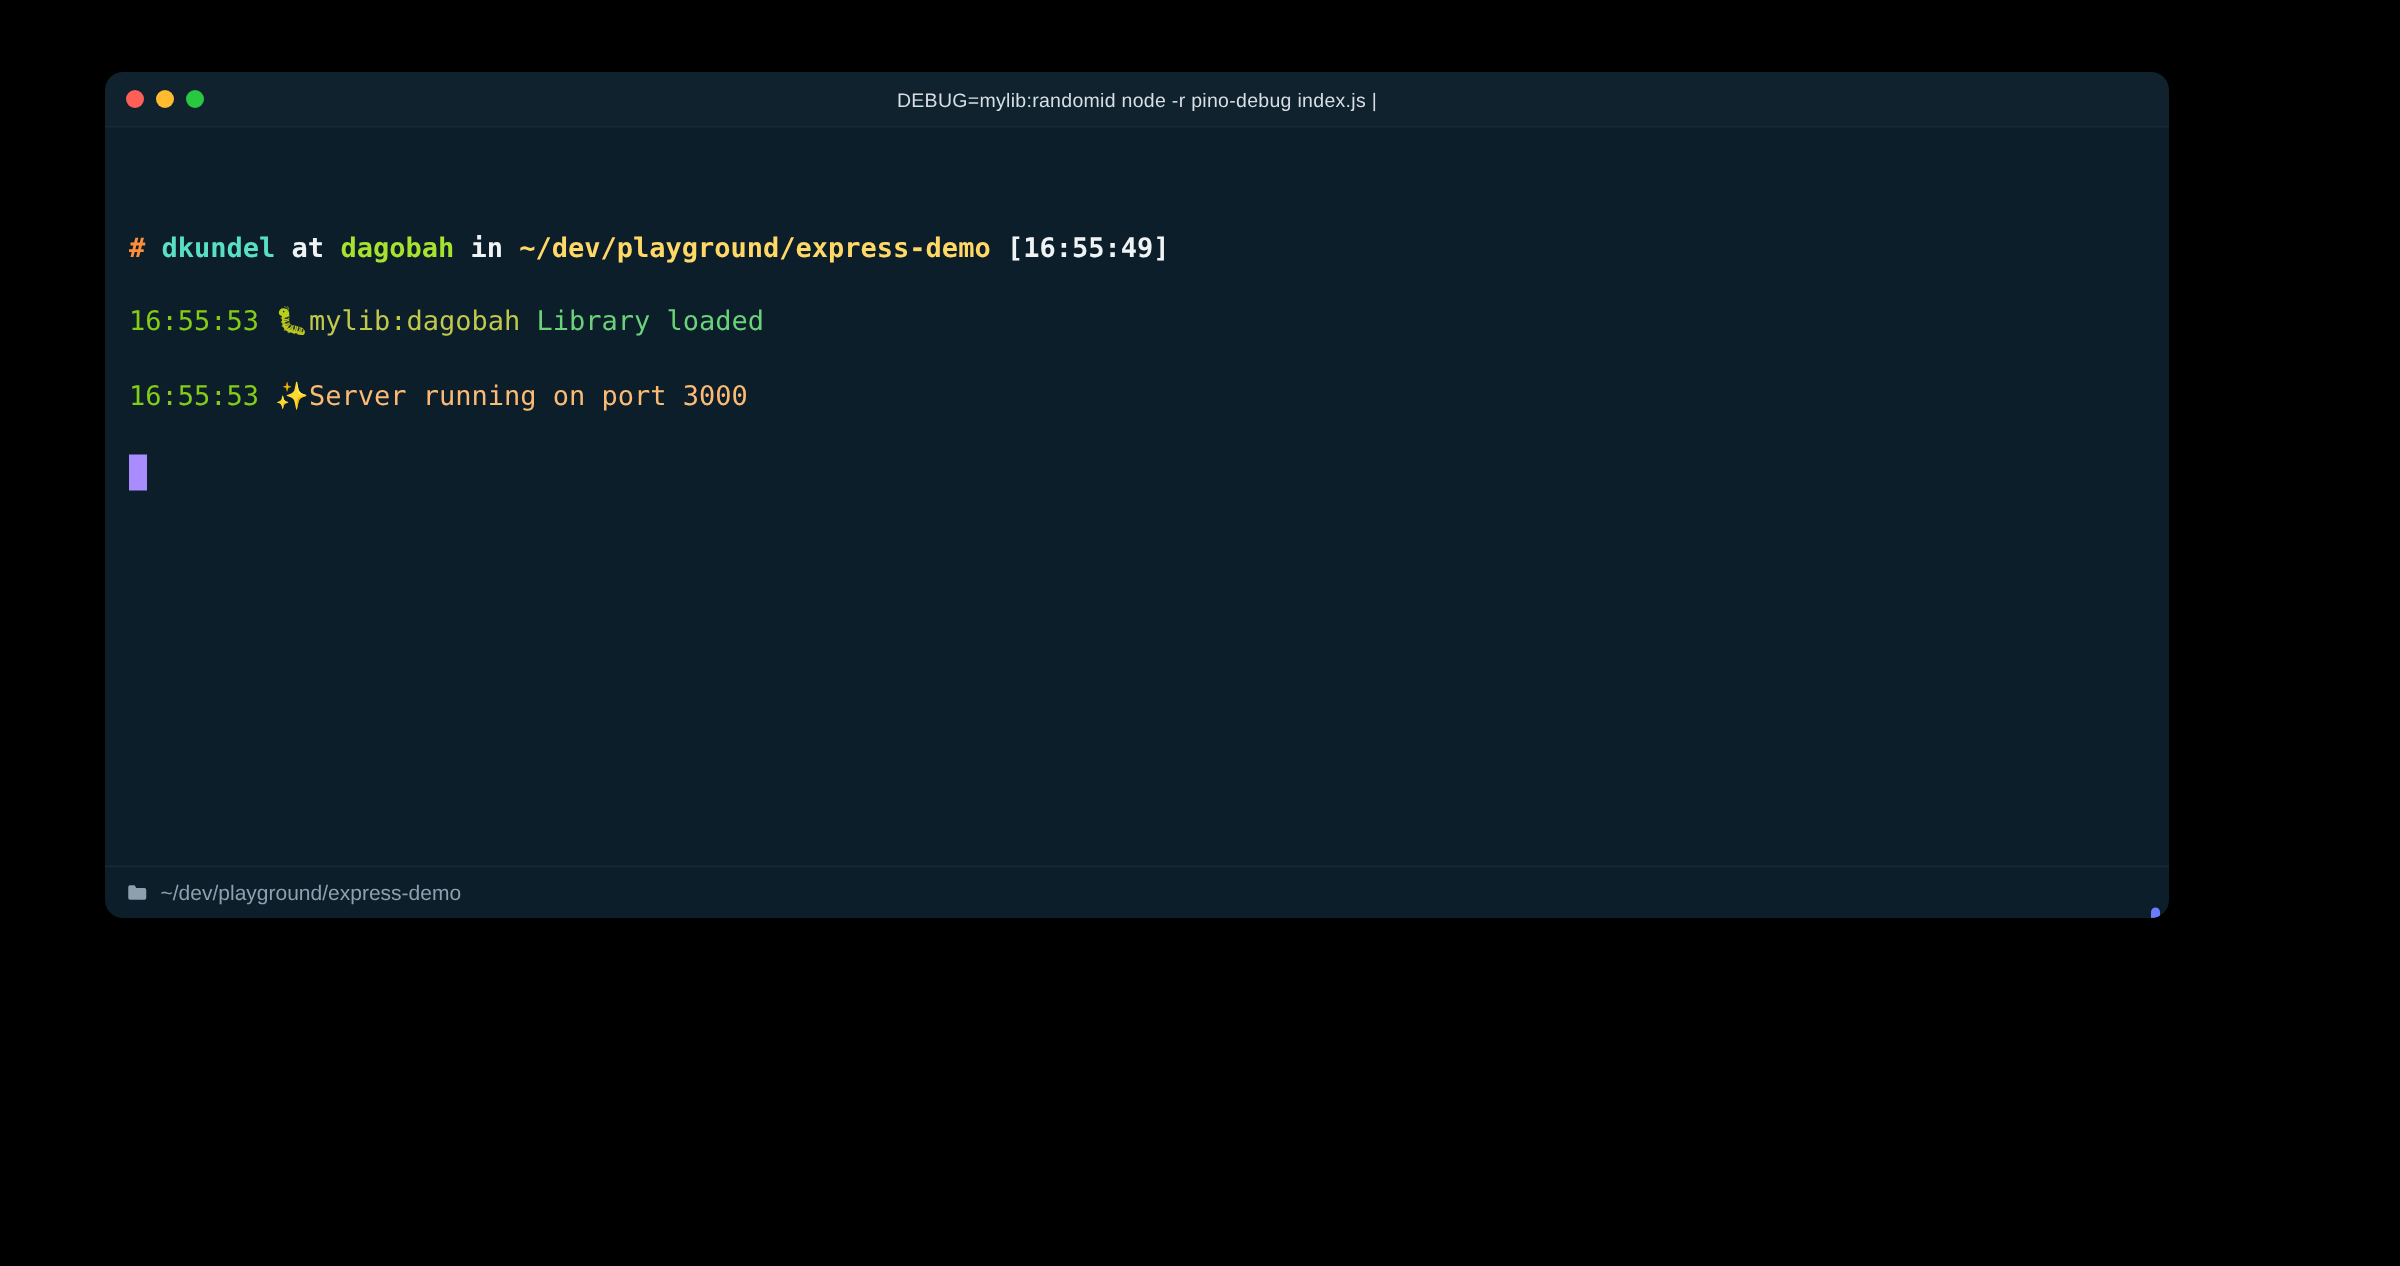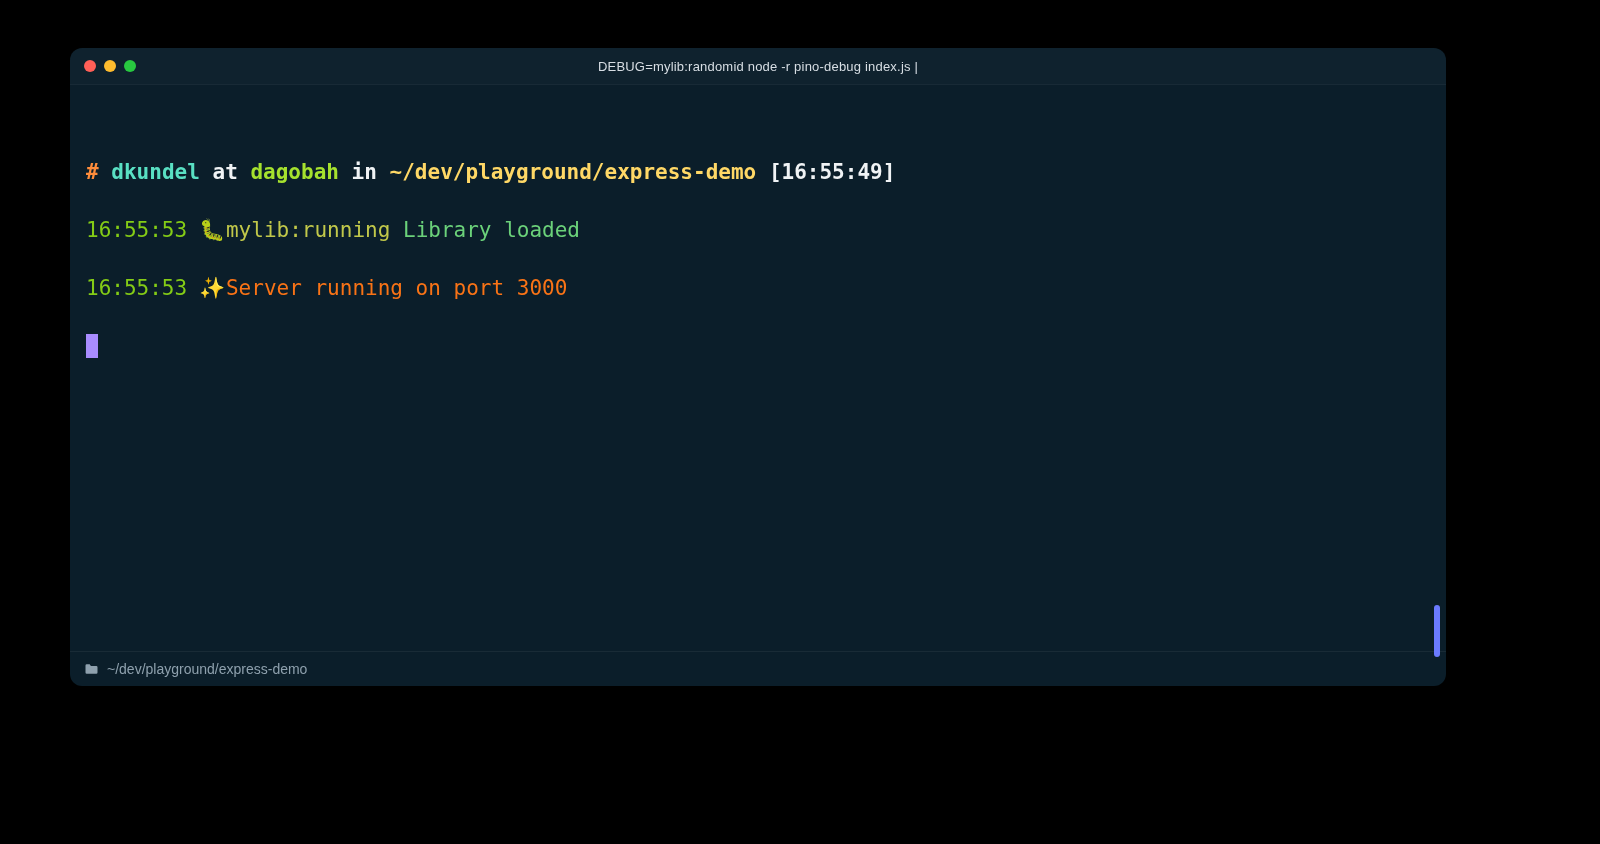--- a/index.html
+++ b/index.html
@@ -10,21 +10,21 @@
     background: #000;
     overflow: hidden;
     font-family: "Menlo", "Consolas", "DejaVu Sans Mono", monospace;
   }
 
   .window {
     position: absolute;
     left: 70px;
     top: 48px;
     width: 1376px;
-    height: 638px;
+    height: 564px;
     background: #0b1e2a;
     border-radius: 12px;
     box-shadow: 0 30px 80px rgba(0,0,0,0.6);
     overflow: hidden;
     display: flex;
     flex-direction: column;
   }
 
   .titlebar {
     height: 36px;
@@ -57,21 +57,21 @@
     color: #d7dee4;
     font-size: 13px;
     font-family: -apple-system, "Helvetica Neue", Arial, sans-serif;
     letter-spacing: 0.2px;
     pointer-events: none;
   }
 
   .terminal-body {
     flex: 1 1 auto;
     padding: 44px 16px 0 16px;
-    font-size: 21px;
+    font-size: 18px;
     line-height: 1.38;
     white-space: pre;
     color: #e6edf3;
     position: relative;
   }
 
   .line { display: block; }
 
   
   .c-hash    { color: #ff8d3b; font-weight: 700; }
@@ -79,21 +79,21 @@
   .c-at      { color: #f0f3f5; font-weight: 700; }
   .c-host    { color: #a6e22e; font-weight: 700; }
   .c-in      { color: #f0f3f5; font-weight: 700; }
   .c-path    { color: #ffd866; font-weight: 700; }
   .c-time    { color: #f0f3f5; font-weight: 700; }
   .c-dollar  { color: #ff6188; font-weight: 700; }
   .c-cmd     { color: #f0f3f5; font-weight: 700; }
   .c-ts      { color: #84cc16; }
   .c-tag     { color: #c1c84a; }
   .c-msg1    { color: #6bd27a; }
-  .c-msg2    { color: #f97316; }
+  .c-msg2    { color: #fdba74; }
 
   .emoji { font-family: "Apple Color Emoji","Segoe UI Emoji","Noto Color Emoji",sans-serif; }
 
   .cursor {
     display: inline-block;
     width: 12px;
     height: 24px;
     background: #a98cff;
     vertical-align: text-bottom;
   }
@@ -136,21 +136,21 @@
     <div class="traffic-lights">
       <div class="tl red"></div>
       <div class="tl yellow"></div>
       <div class="tl green"></div>
     </div>
     <div class="title-text">DEBUG=mylib:randomid node -r pino-debug index.js |</div>
   </div>
 
   <div class="terminal-body">
 <span class="line"><span class="c-hash">#</span> <span class="c-user">dkundel</span> <span class="c-at">at</span> <span class="c-host">dagobah</span> <span class="c-in">in</span> <span class="c-path">~/dev/playground/express-demo</span> <span class="c-time">[16:55:49]</span></span>
-<span class="line"><span class="c-ts">16:55:53</span> <span class="emoji">🐛</span><span class="c-tag">mylib:running</span> <span class="c-msg1">Library loaded</span></span>
+<span class="line"><span class="c-ts">16:55:53</span> <span class="emoji">🐛</span><span class="c-tag">mylib:dagobah</span> <span class="c-msg1">Library loaded</span></span>
 <span class="line"><span class="c-ts">16:55:53</span> <span class="emoji">✨</span><span class="c-msg2">Server running on port 3000</span></span>
 <span class="line"><span class="cursor"></span></span>
     <div class="scrollbar-thumb"></div>
   </div>
 
   <div class="statusbar">
     <span class="folder-icon">
       <svg viewBox="0 0 24 20" width="15" height="12" fill="#8ea0ad">
           <path d="M2 4a2 2 0 0 1 2-2h5l2 3h9a2 2 0 0 1 2 2v9a2 2 0 0 1-2 2H4a2 2 0 0 1-2-2V4z"></path>
         </svg>

